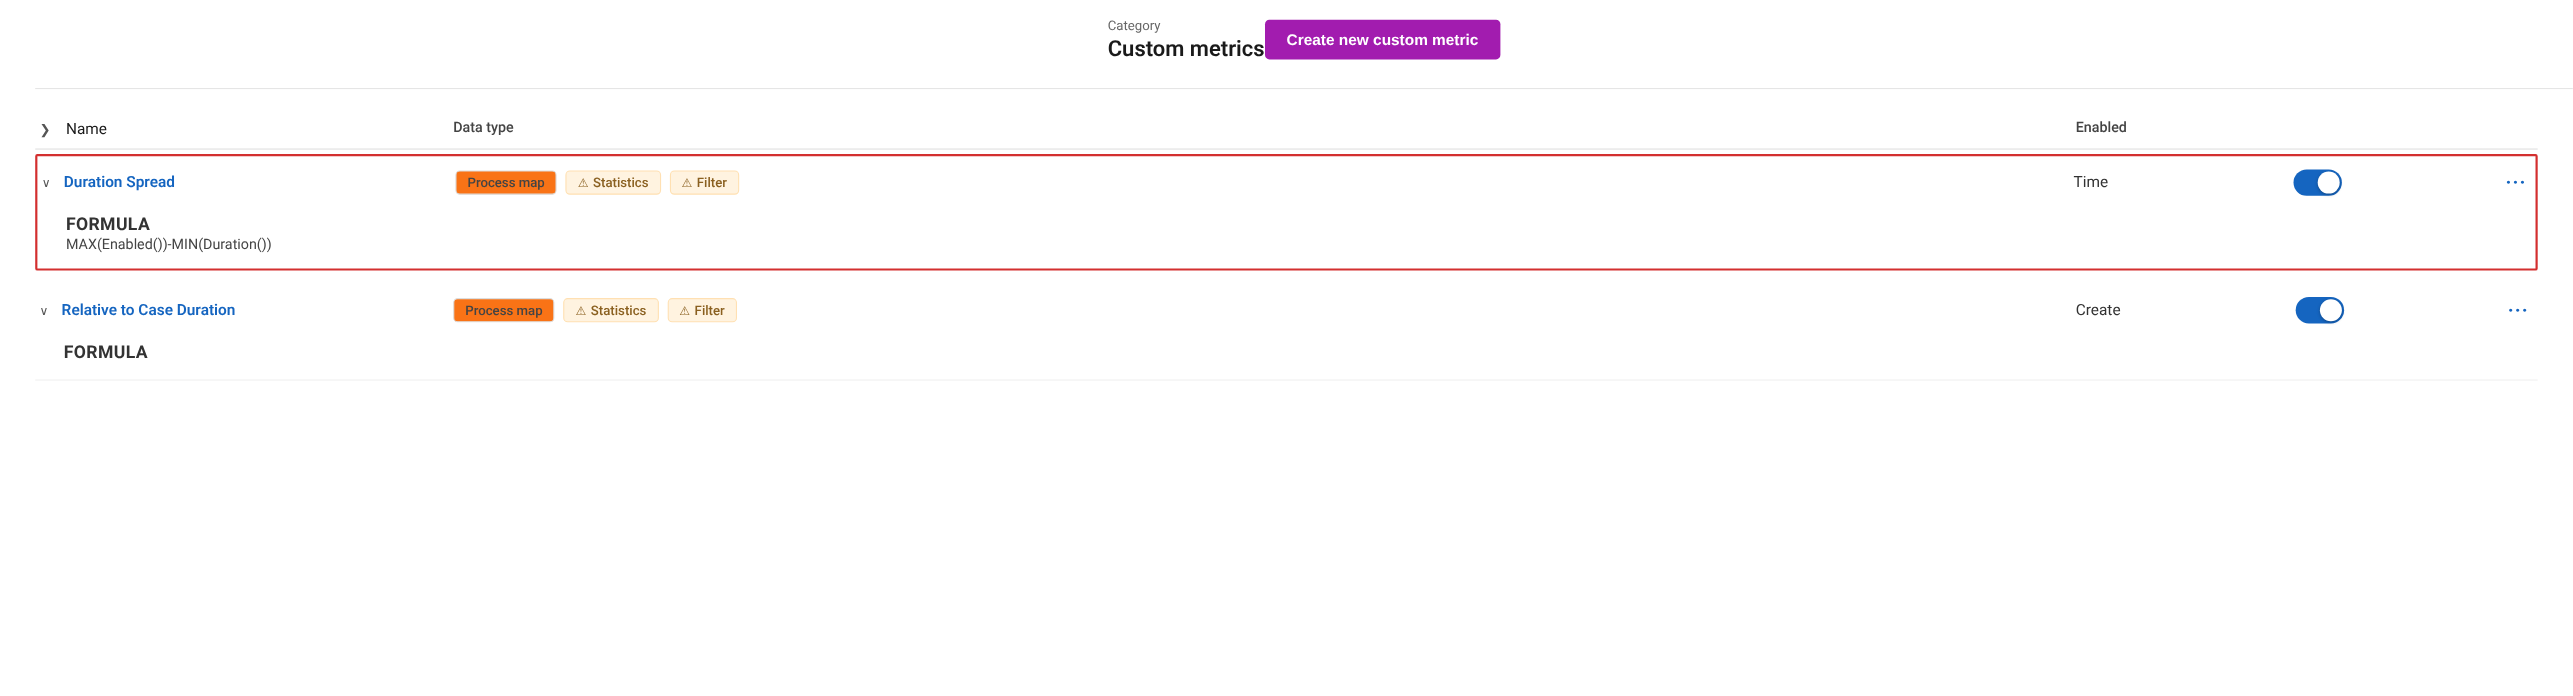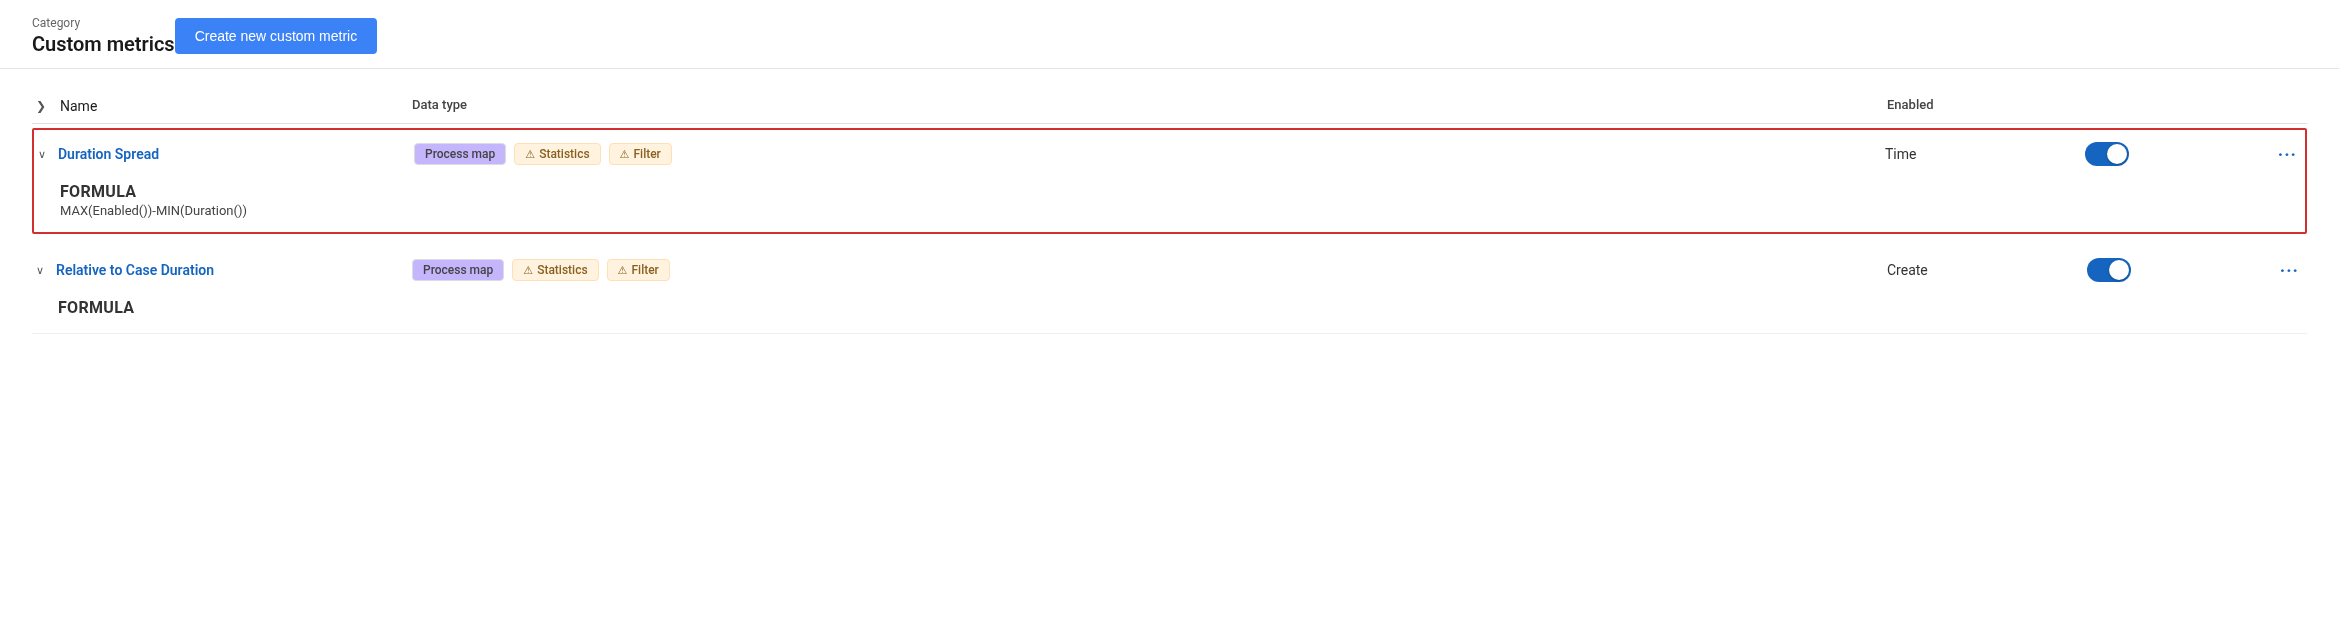--- a/index.html
+++ b/index.html
@@ -5,42 +5,43 @@
     * { box-sizing: border-box; margin: 0; padding: 0; }
     body {
       font-family: -apple-system, BlinkMacSystemFont, 'Segoe UI', Roboto, sans-serif;
       background: #ffffff;
       color: #1a1a1a;
       font-size: 14px;
     }
     .header {
       display: flex;
       align-items: center;
-      justify-content: flex-start;
-      padding: 16px 32px 12px 32px;
+      justify-content: center;
+      padding: 16px 32px 24px 32px;
       border-bottom: 1px solid #e5e5e5;
+      margin-left: 32px;
     }
     .header-left .category-label {
       font-size: 12px;
       color: #666;
       margin-bottom: 2px;
     }
     .header-left .page-title {
       font-size: 20px;
       font-weight: 600;
       color: #1a1a1a;
     }
     .create-btn {
-      background: #3b82f6;
+      background: #a21caf;
       color: #ffffff;
       border: none;
       border-radius: 4px;
       padding: 10px 20px;
       font-size: 14px;
-      font-weight: 400;
+      font-weight: 700;
       cursor: pointer;
       white-space: nowrap;
     }
     .table-container {
       padding: 20px 32px;
     }
     .table-header {
       display: grid;
       grid-template-columns: 380px 1fr 200px 160px 60px;
       padding: 8px 0;
@@ -111,21 +112,21 @@
     .badge {
       padding: 3px 10px;
       border-radius: 4px;
       font-size: 12px;
       font-weight: 500;
       display: inline-flex;
       align-items: center;
       gap: 4px;
     }
     .badge-grey {
-      background: #c4b5fd;
+      background: #f97316;
       color: #444;
       border: 1px solid #ddd;
     }
     .badge-warning {
       background: #fff3e0;
       color: #8a6020;
       border: 1px solid #ffe0b2;
     }
     .warn-icon {
       font-size: 11px;

